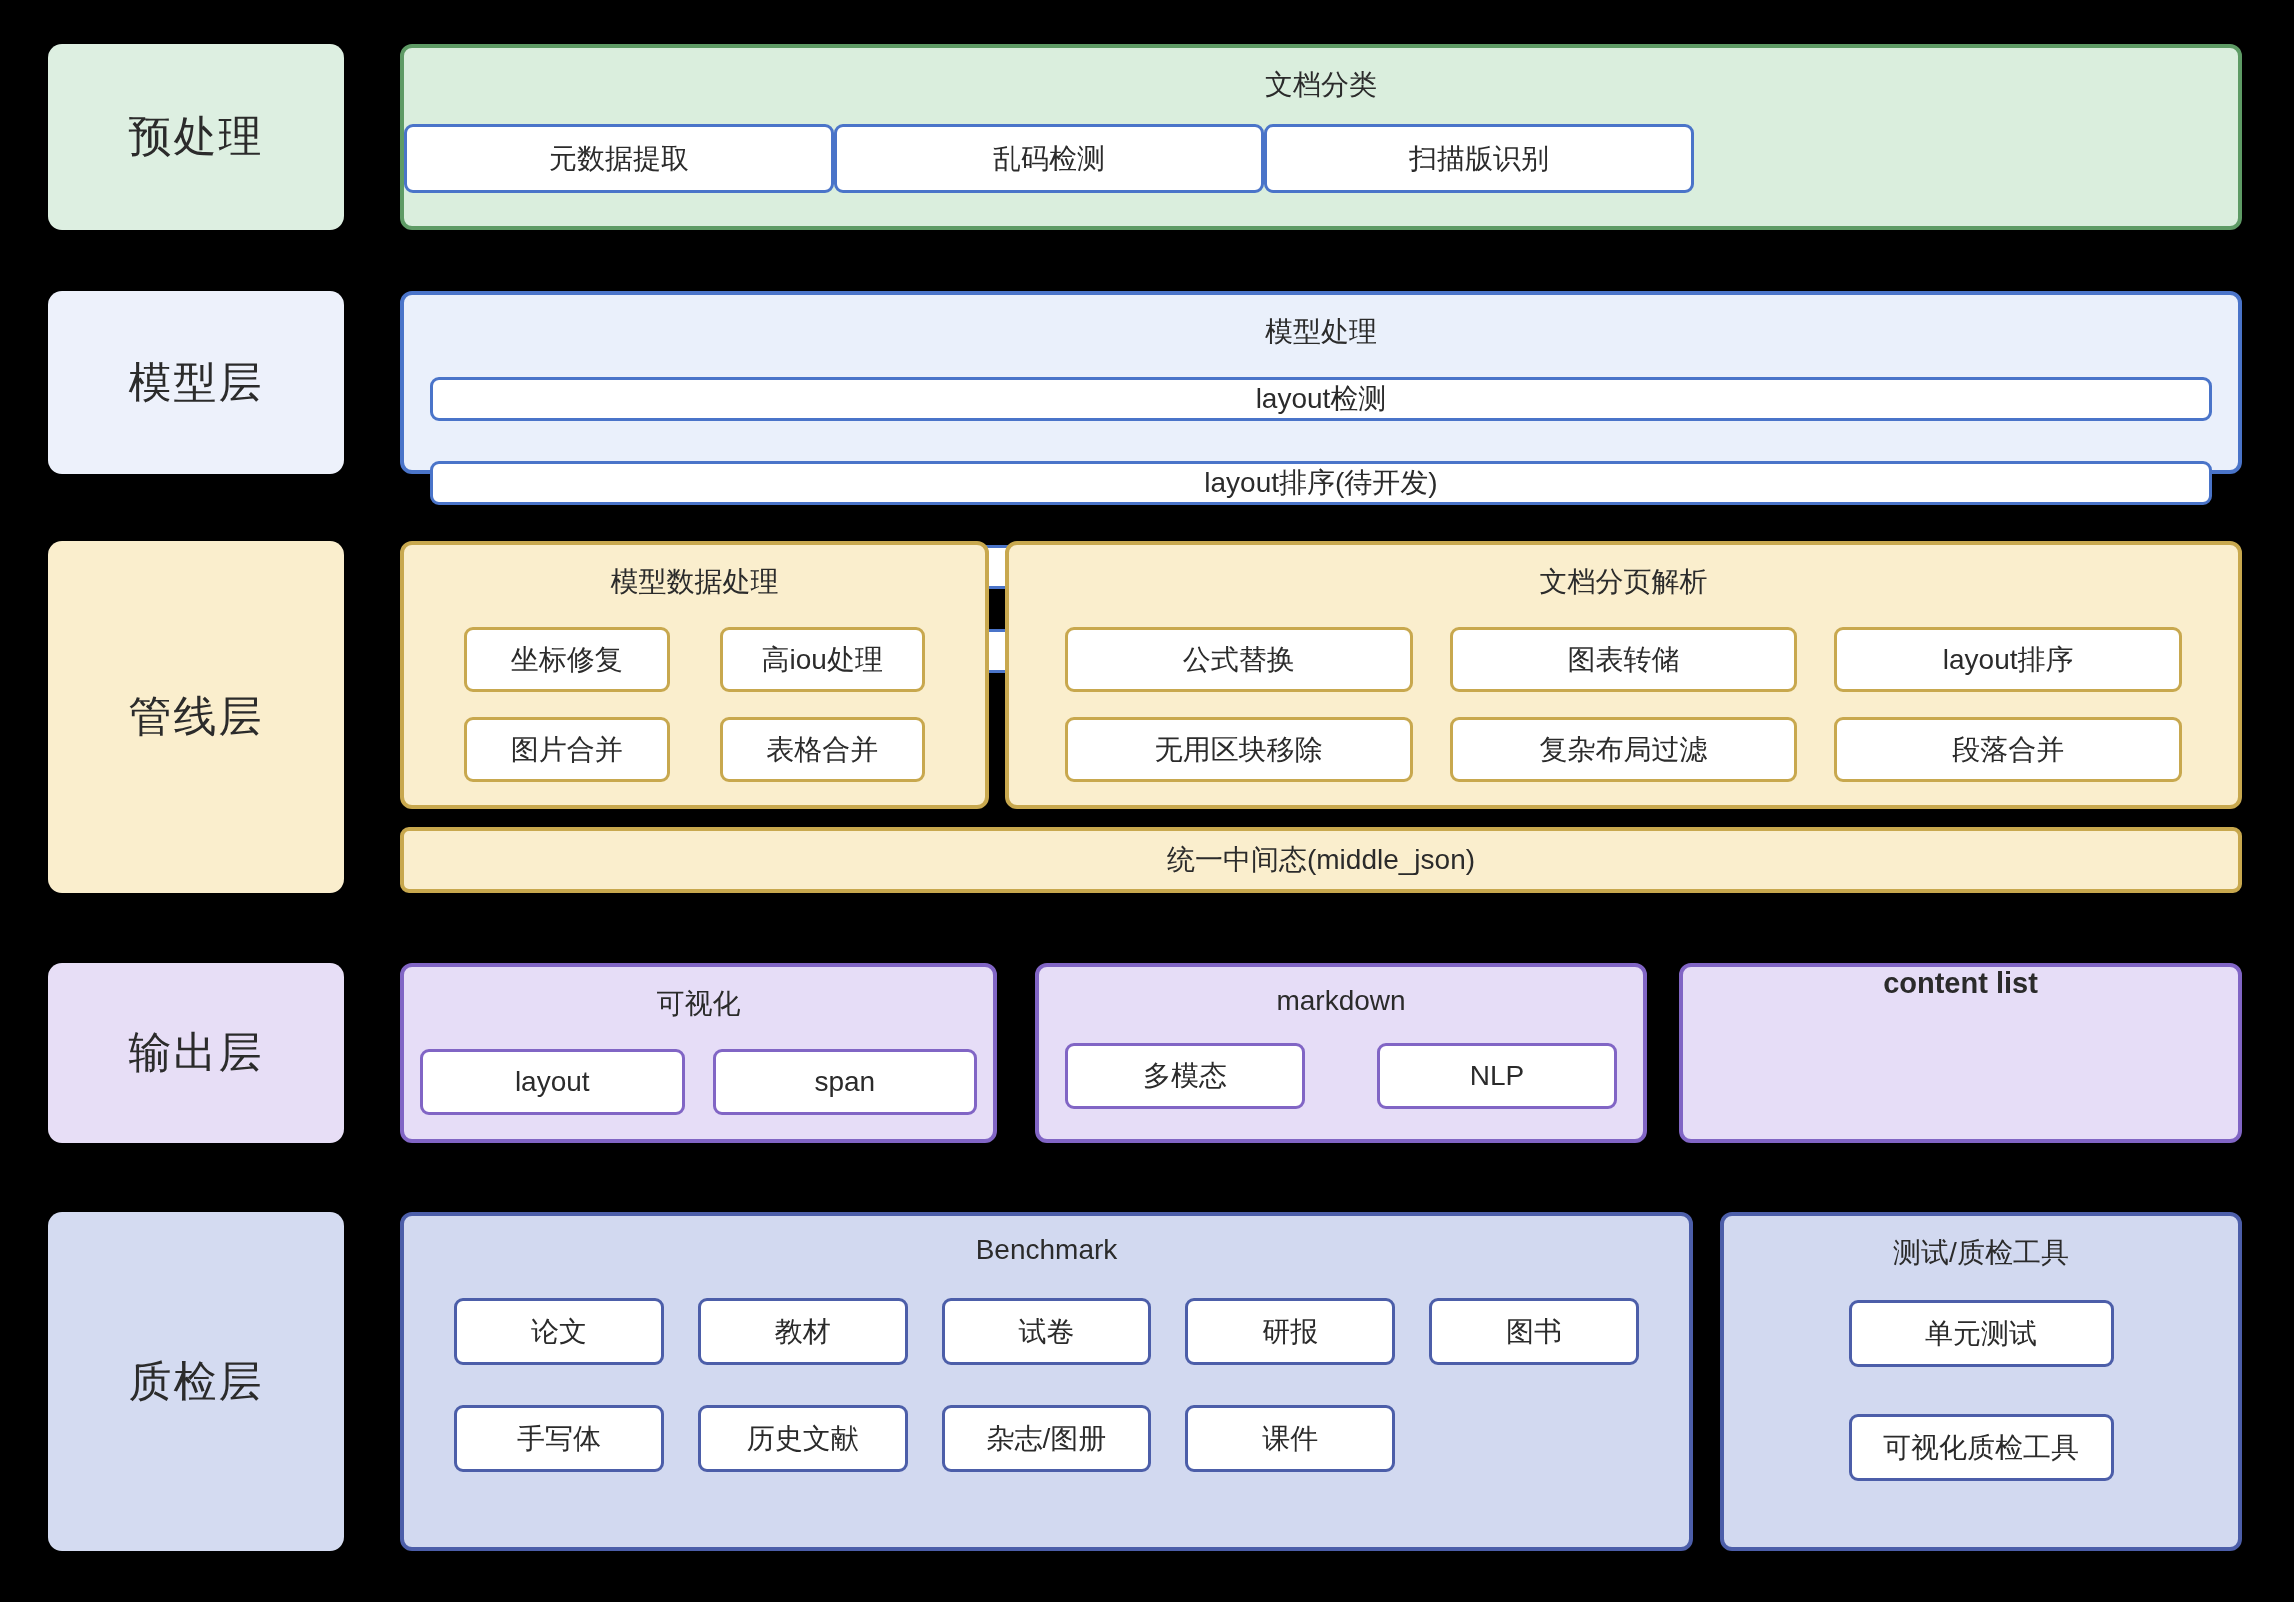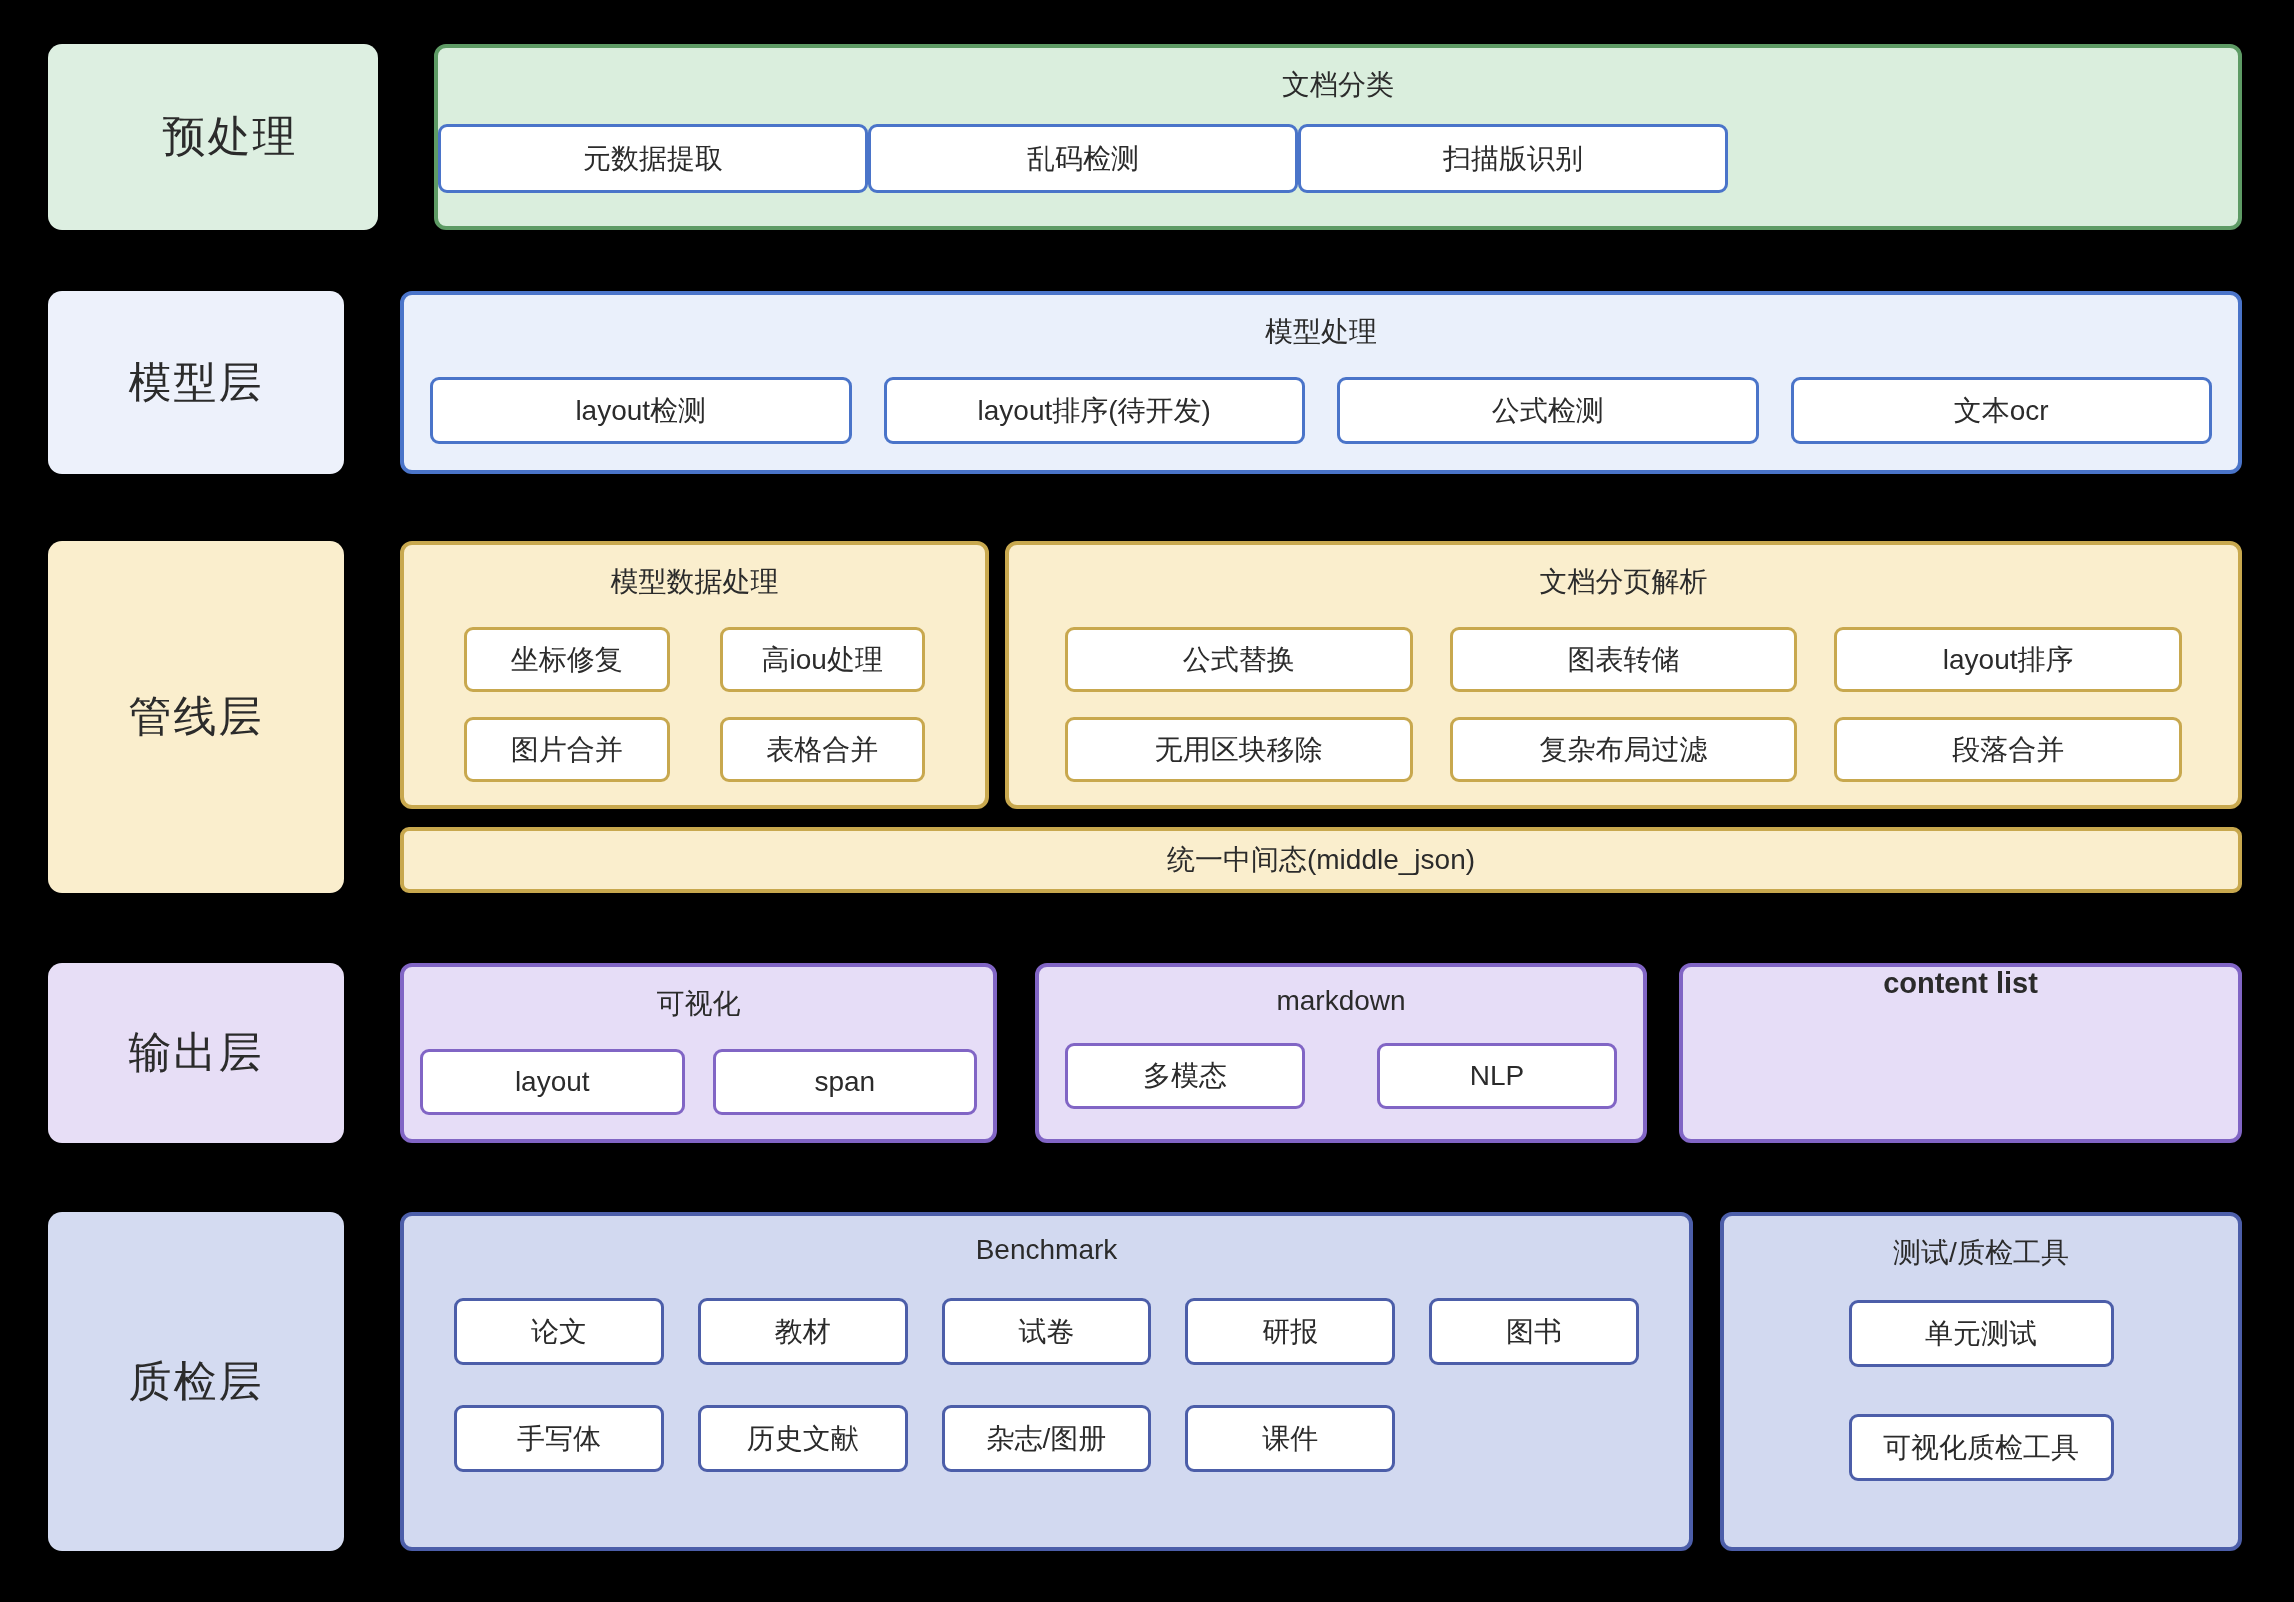--- a/index.html
+++ b/index.html
@@ -20,21 +20,21 @@
   .row-3{height:352px;margin-bottom:70px;}
   .row-4{height:180px;margin-bottom:69px;}
   .row-5{height:339px;}
 
   .layer-label{
     flex:none;width:296px;margin-right:56px;
     border-radius:14px;
     display:flex;align-items:center;justify-content:center;
     font-size:43px;font-weight:500;letter-spacing:2px;
   }
-  .ll-green{background:var(--fill_green_light,#ddefe1);padding-left:34px;}
+  .ll-green{background:var(--fill_green_light,#ddefe1);}
   .ll-blue{background:var(--fill_blue_light,#edf1fb);}
   .ll-yellow{background:var(--fill_yellow,#faeecd);}
   .ll-purple{background:var(--fill_purple_light,#e7def6);}
   .ll-periwinkle{background:var(--fill_periwinkle_light,#d4dbf1);}
 
   .row-content{flex:1;display:flex;min-width:0;}
   .row-content.column{flex-direction:column;}
 
   .group{
     box-sizing:border-box;border-radius:12px;
@@ -58,21 +58,21 @@
   .n-blue{border:3px solid var(--accent_blue,#4a74c9);}
   .n-gold{border:3px solid var(--accent_gold,#c8a84e);}
   .n-purple{border:3px solid var(--accent_purple,#8165c5);}
   .n-navy{border:3px solid var(--accent_navy,#4c5ea9);}
 
   
   .btnrow-preprocess{margin-top:20px;display:flex;justify-content:flex-start;}
   .btnrow-preprocess .node{width:430px;height:69px;}
 
   
-  .btnrow-model{margin-top:22px;display:flex;gap:32px;padding:4px 26px;}
+  .btnrow-model{margin-top:22px;display:flex;gap:40px;padding:4px 26px;flex-direction:column;}
   .btnrow-model .node{flex:1;height:67px;}
 
   
   .pipeline-groups{display:flex;gap:16px;height:268px;flex:none;}
   .g-model-data{width:589px;flex:none;}
   .g-page-parse{flex:1;}
   .grid-model-data{
     margin-top:26px;display:grid;grid-template-columns:1fr 1fr;
     column-gap:50px;row-gap:25px;padding:0 60px;
   }

